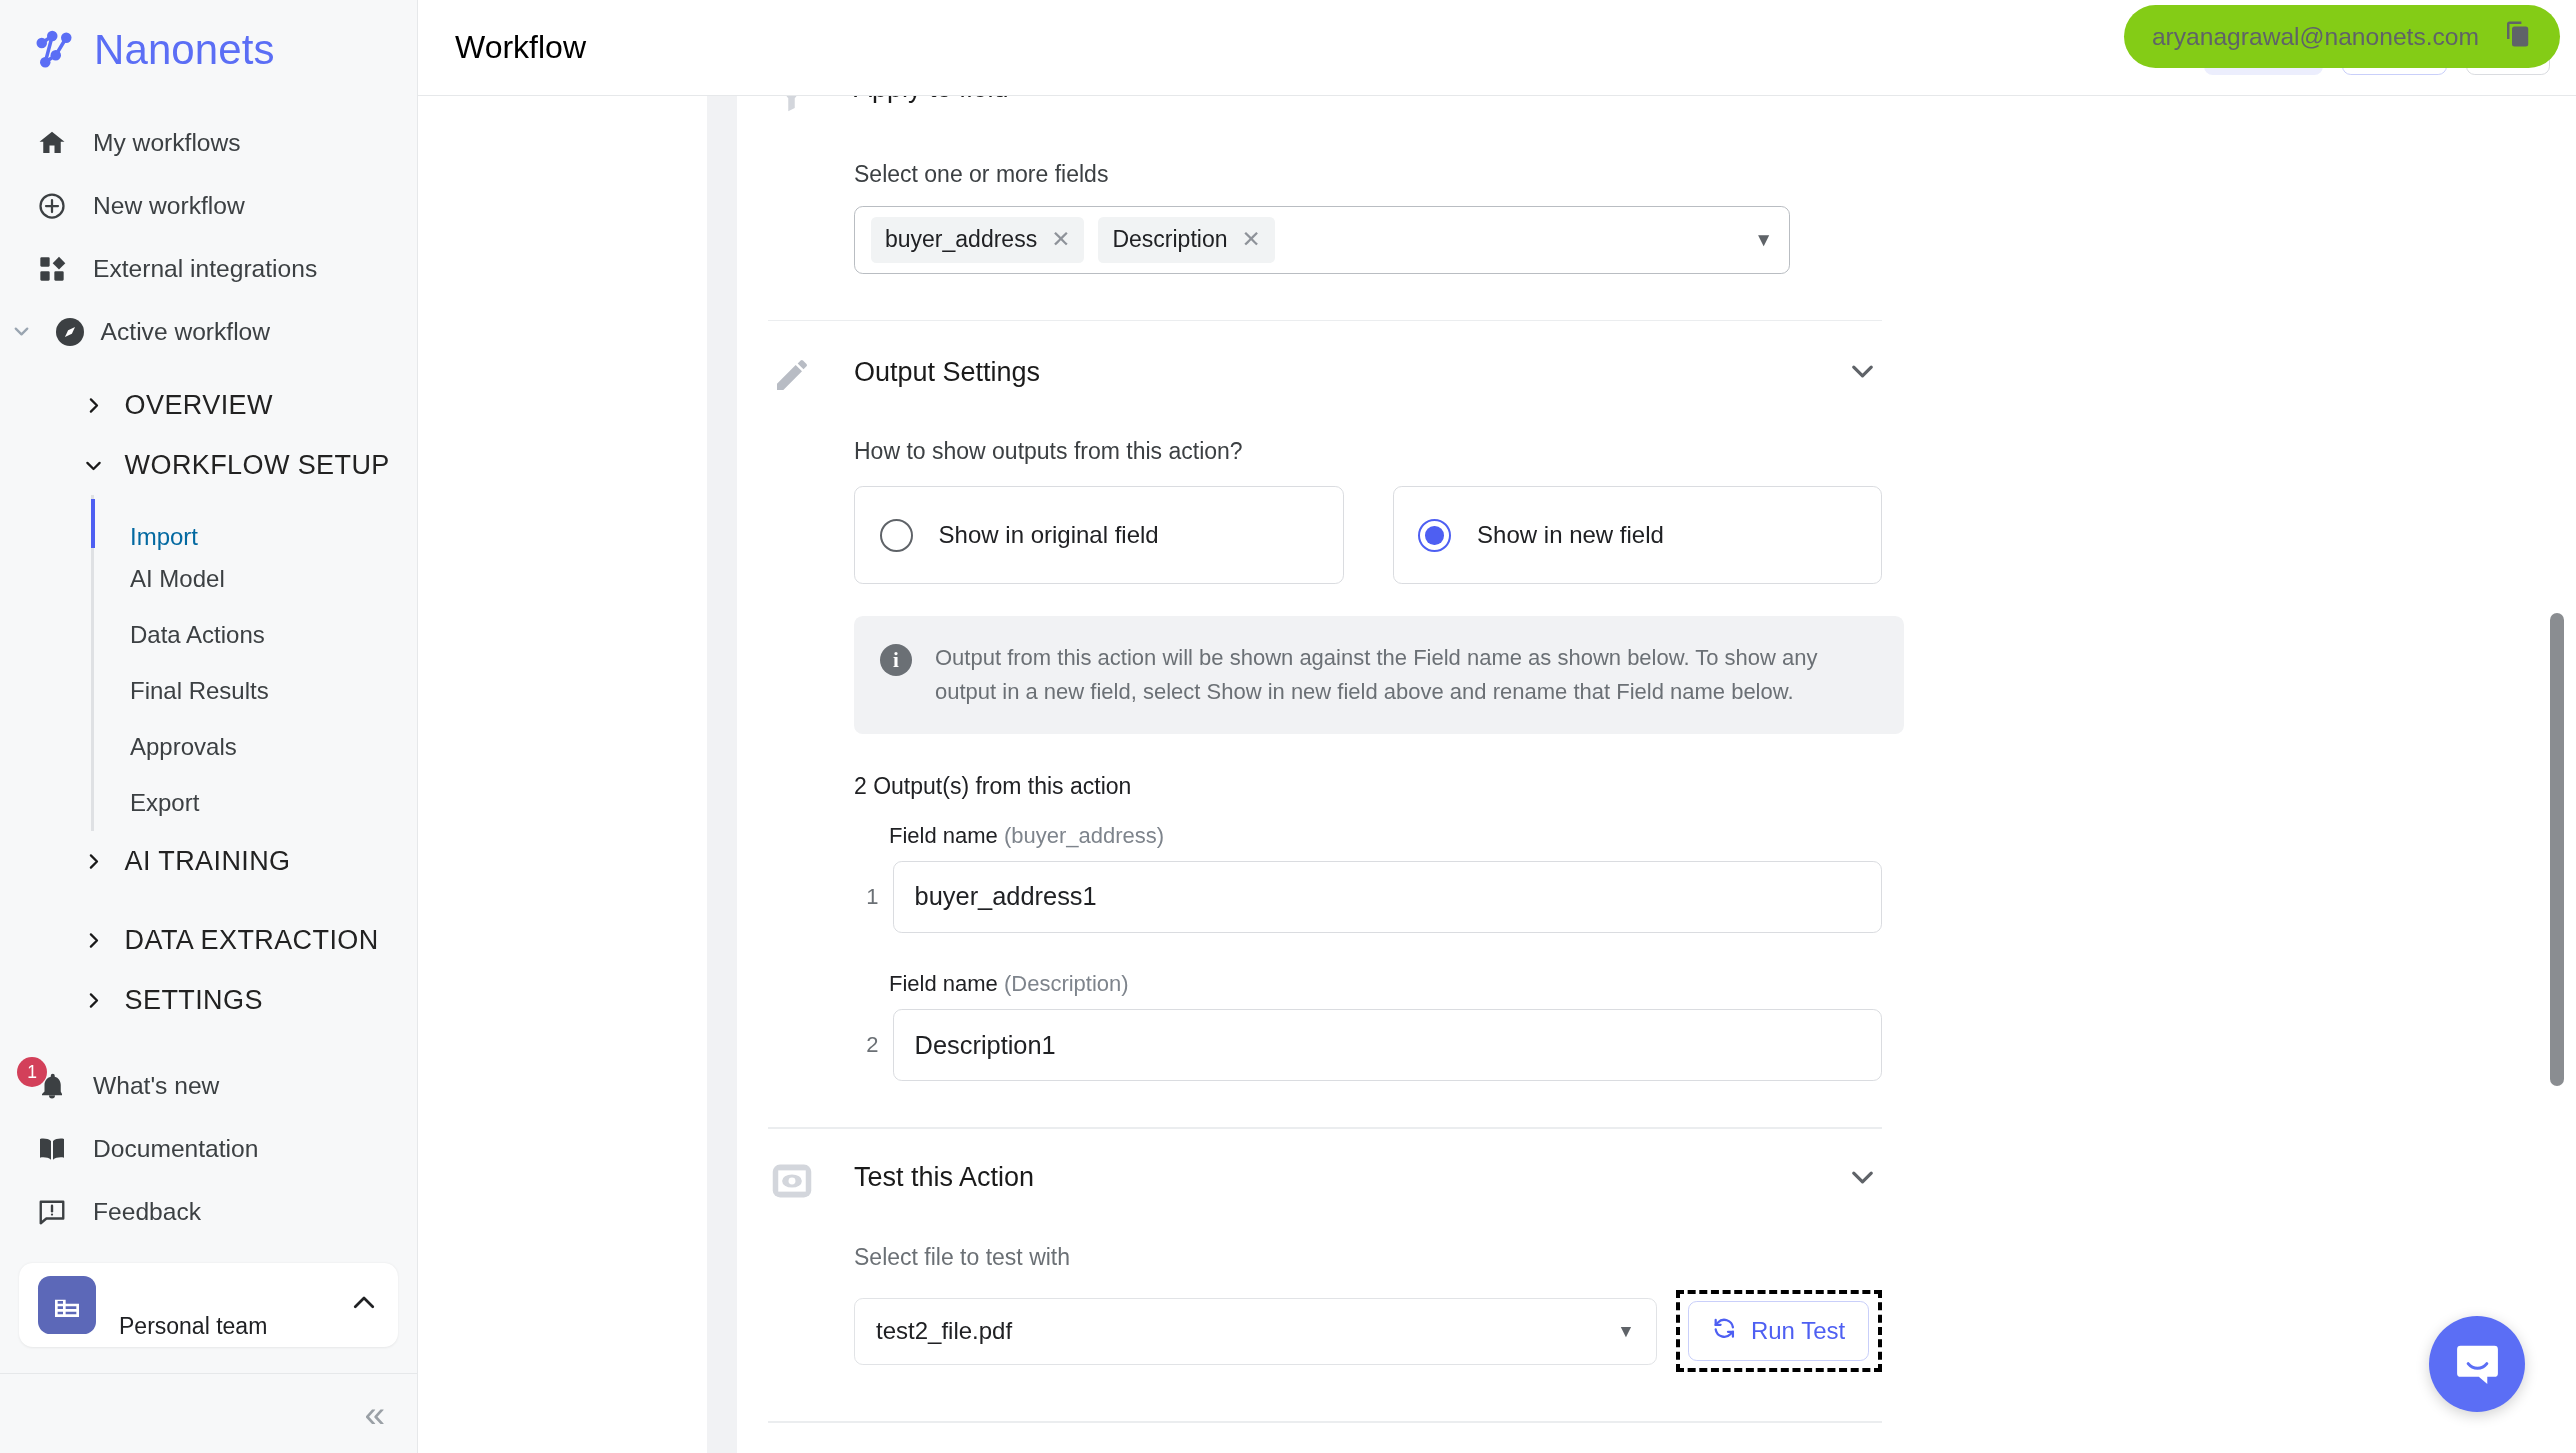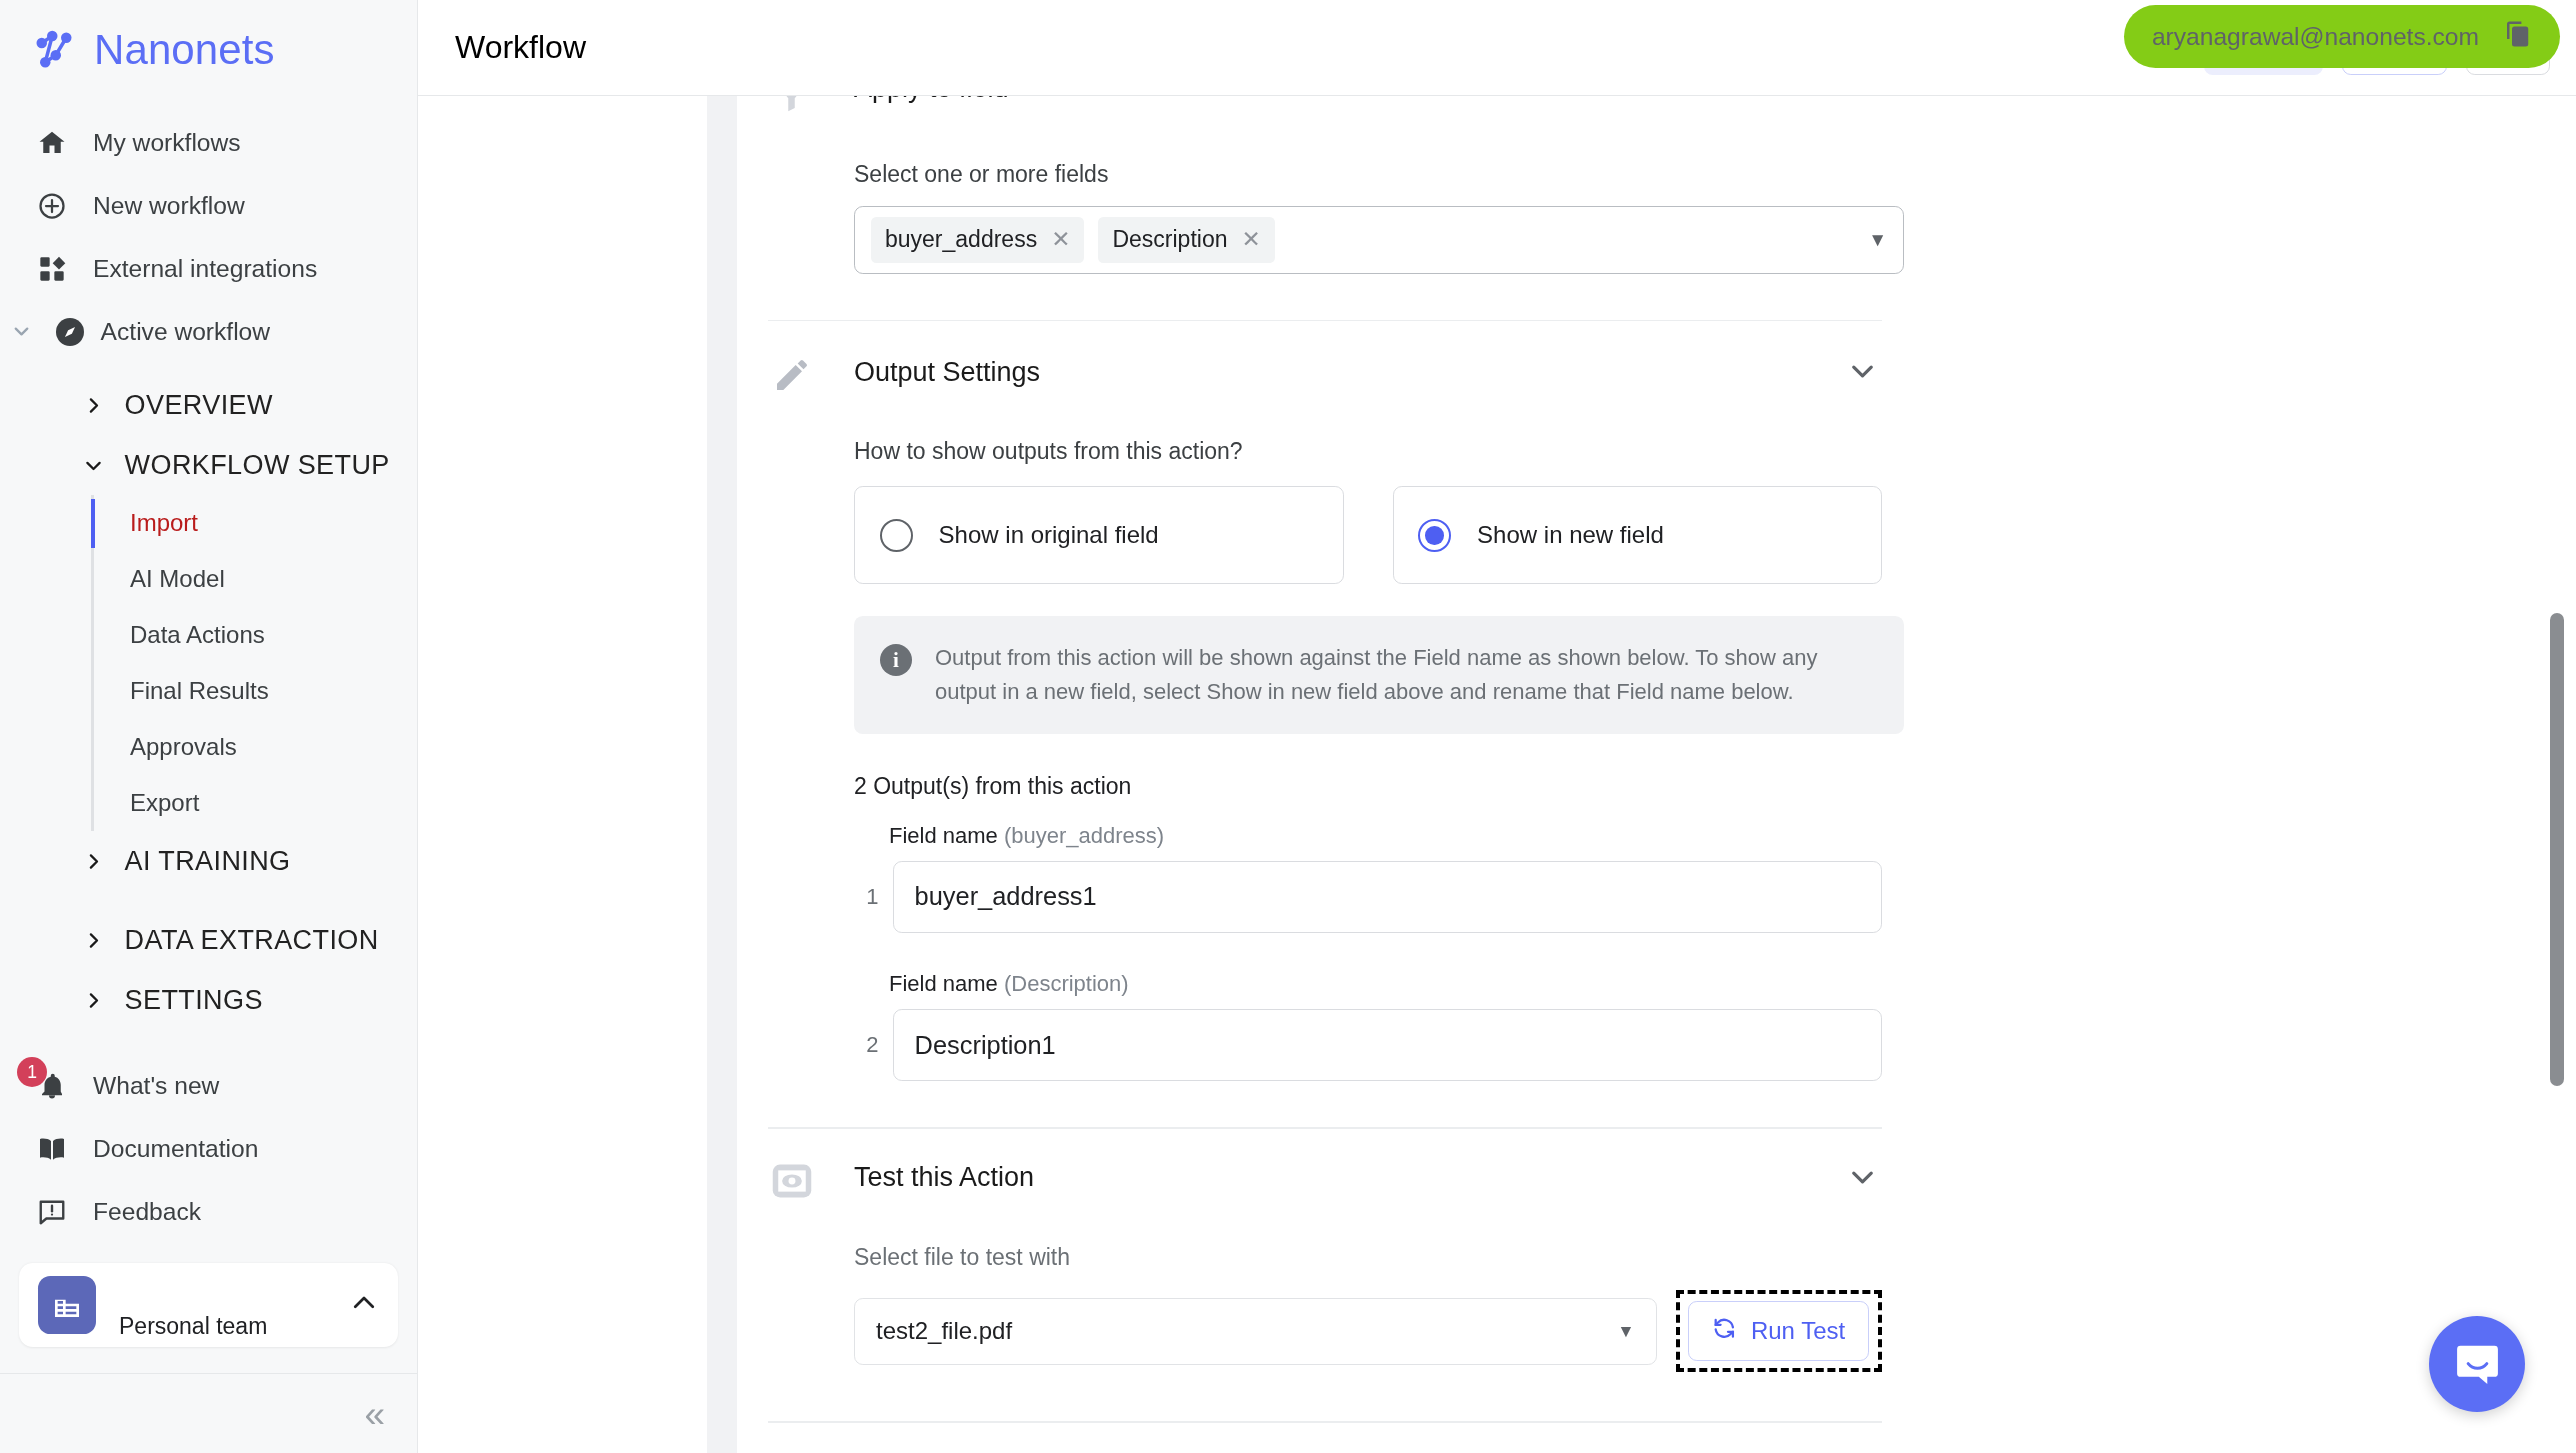--- a/index.html
+++ b/index.html
@@ -40,21 +40,21 @@
   }
   .section-caret { width: 24.6px; height: 24.6px; flex: none; display: flex; align-items: center; justify-content: center; }
   .section-label { font-size: 27px; color: #222; letter-spacing: 0.4px; }
 
   .sub-list { position: relative; margin-left: 91px; padding-left: 0; }
   .sub-rail { position: absolute; left: 0; top: 0; bottom: 0; width: 2.6px; background: #dfe1e4; }
   .sub-row {
     display: flex; align-items: center; height: 56px;
     padding-left: 39px; font-size: 24px; color: #3c4043; cursor: pointer; position: relative;
   }
-  .sub-row.active { color: #b91c1c; }
+  .sub-row.active { color: #0369a1; align-items: flex-end; }
   .sub-row.active::before {
     content: ""; position: absolute; left: 0; top: 3.5px; bottom: 3.5px; width: 4.4px; background: #4e5ff2;
   }
 
   .nav-bottom { margin-top: 24.6px; }
   .bell-wrap { position: relative; }
   .badge {
     position: absolute; left: -16px; top: -10.5px;
     width: 30px; height: 30px; border-radius: 50%;
     background: #d3405a; color: #fff; font-size: 17.5px;
@@ -123,21 +123,21 @@
   }
   .sec-title { font-size: 27px; color: #1a1a1a; font-weight: 400; padding-top: 5.3px; flex: 1; }
   .sec-chev { width: 40px; height: 40px; display: flex; align-items: center; justify-content: center; cursor: pointer; }
 
   .body-pad { padding-left: 86px; padding-right: 0; }
   .fieldlabel { font-size: 23px; color: #3c4043; margin-bottom: 17.5px; }
 
   .multiselect {
     border: 1.8px solid #b9bdc2; border-radius: 8.8px; height: 68px;
     display: flex; align-items: center; padding: 0 16px; gap: 14px;
-    width: 1050px; background: #fff; cursor: pointer;
+    width: 936px; background: #fff; cursor: pointer;
   }
   .chip {
     background: #f1f3f4; border-radius: 5.3px; height: 46px;
     display: flex; align-items: center; gap: 14px; padding: 0 14px;
     font-size: 23px; color: #202124;
   }
   .chip-x { color: #8e9299; font-size: 23px; cursor: pointer; }
   .ms-caret { margin-left: auto; color: #5f6368; font-size: 19px; }
 
   .radio-row { display: flex; gap: 49px; margin-top: 21px; }

